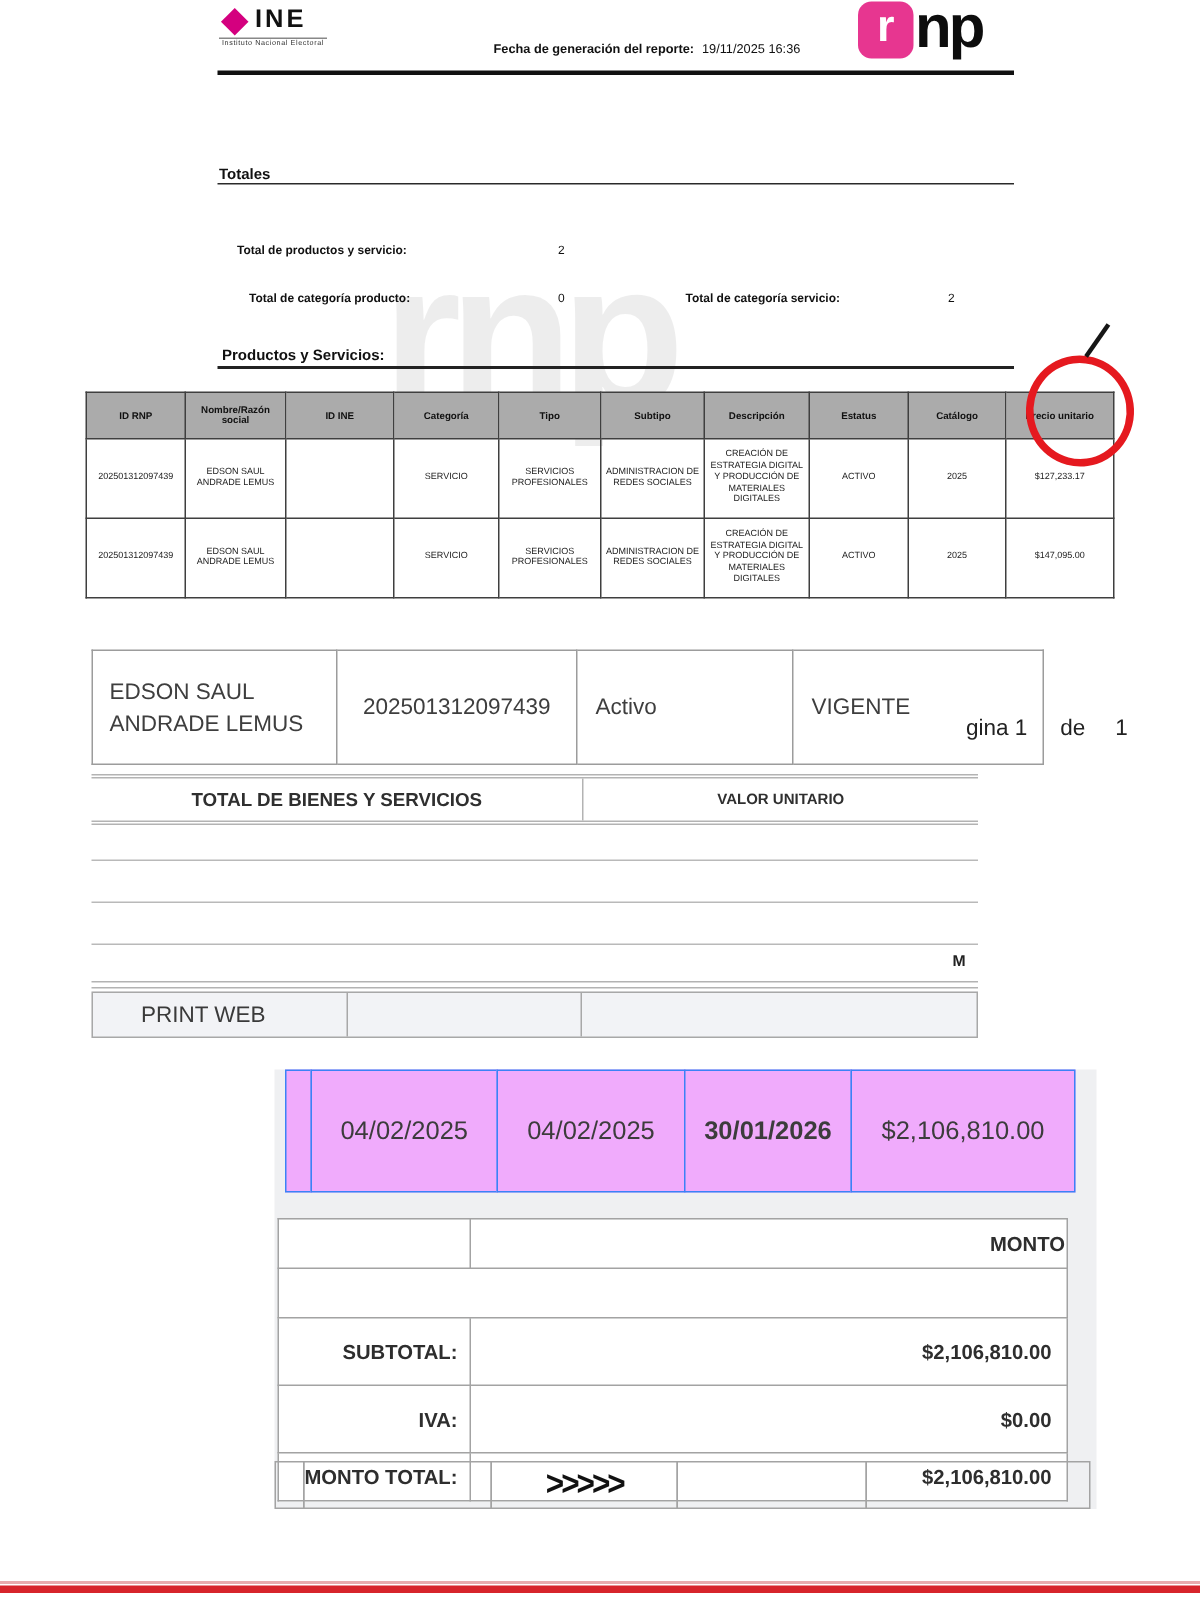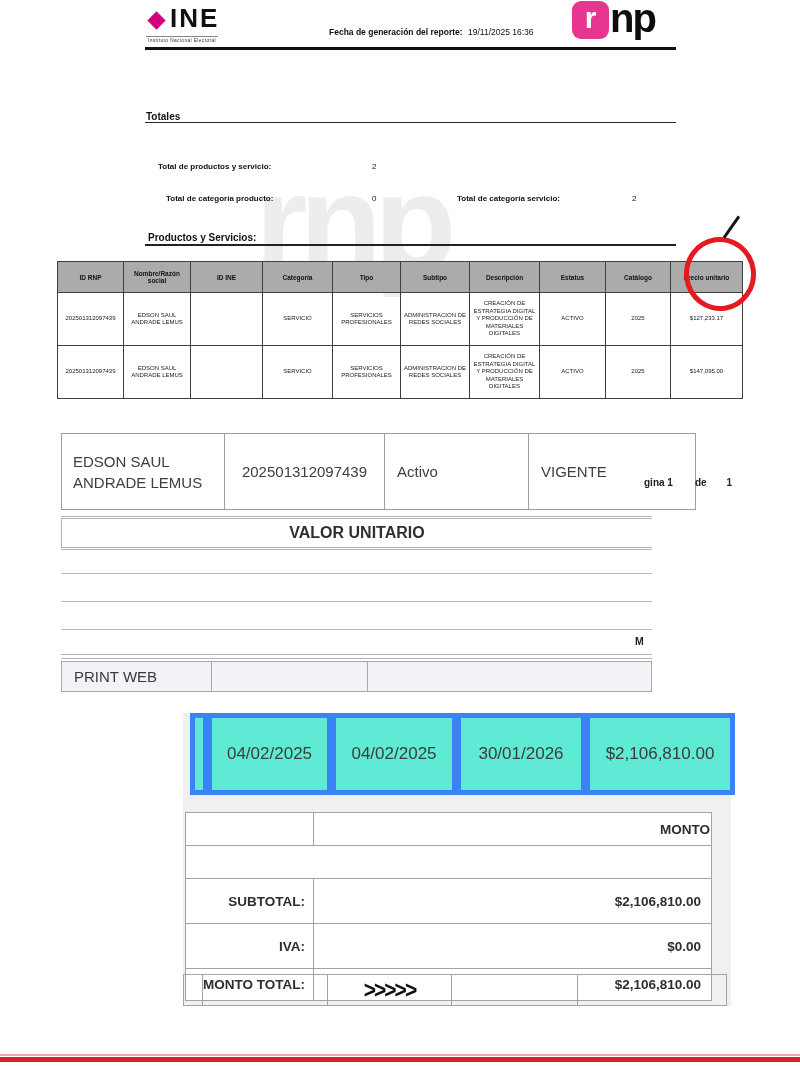--- a/index.html
+++ b/index.html
@@ -4,21 +4,21 @@
 <style>
   html,body{margin:0;padding:0;background:#fff;}
   #canvas{position:relative;width:800px;height:1066px;background:#ffffff;overflow:hidden;
           font-family:"Liberation Sans", sans-serif;color:#1a1a1a;}
   .abs{position:absolute;}
 
   
   .ine-logo{left:146px;top:3px;width:100px;}
   .ine-top{display:flex;align-items:center;gap:4px;}
   .ine-diamond{width:13px;height:13px;background:#d4007f;transform:rotate(45deg);margin:3px 3px 0 4px;}
-  .ine-name{font-weight:900;font-size:26px;letter-spacing:2px;color:#111;}
+  .ine-name{font-weight:900;font-size:17px;letter-spacing:2px;color:#111;}
   .ine-sub{font-size:4.8px;color:#333;letter-spacing:.4px;margin-top:2px;border-top:1px solid #888;padding-top:1px;width:72px;text-align:center;}
   .fecha-label{left:297px;top:27px;font-size:8.5px;font-weight:bold;color:#111;padding-left:32px;}
   .fecha-value{left:468px;top:27px;font-size:8.5px;color:#111;}
   .rnp-logo{left:572px;top:1px;display:flex;align-items:flex-start;}
   .rnp-square{width:37px;height:38px;background:#e73690;border-radius:9px;color:#fff;font-weight:900;
               font-size:30px;line-height:34px;text-align:center;}
   .rnp-np{font-weight:900;font-size:40px;line-height:34px;letter-spacing:-2px;color:#0d0d0d;margin-left:1px;}
   .header-rule{left:145px;top:47px;width:531px;height:3px;background:#111;}
 
   
@@ -45,49 +45,49 @@
   .anno-circle{left:684px;top:237px;width:62px;height:64px;border:5px solid #e5191f;border-radius:50%;
                transform:rotate(-8deg);z-index:5;background:transparent;}
   .anno-slash{left:730px;top:214px;width:3px;height:26px;background:#161616;transform:rotate(35deg);z-index:5;}
 
   
   .prov-table{left:61px;top:433px;width:590px;height:77px;border-collapse:collapse;table-layout:fixed;}
   .prov-table td{border:1px solid #9c9c9c;font-size:15px;color:#3e3e3e;vertical-align:middle;background:#fff;}
   .prov-c1{padding-left:11px;line-height:1.4;}
   .prov-c2{text-align:center;}
   .prov-c3,.prov-c4{padding-left:12px;}
-  .pagination{left:644px;top:477px;display:flex;font-size:10px;color:#222;font-weight:bold;}
+  .pagination{left:644px;top:477px;display:flex;font-size:15px;color:#222;}
   .pagination span{margin-right:0;}
   .pag-gap1{margin-left:22px;}
   .pag-gap2{margin-left:20px;}
 
   
   .bienes-strip{left:61px;top:516px;width:591px;height:28px;display:flex;align-items:center;
                 border-top:3px double #b3b3b3;border-bottom:3px double #b3b3b3;}
   .bienes-left{width:327px;text-align:center;font-weight:bold;font-size:12.5px;color:#2f2f2f;}
-  .bienes-right{flex:1;text-align:center;font-weight:bold;font-size:16px;color:#2f2f2f;border-left:1px solid #b3b3b3;align-self:stretch;display:flex;align-items:center;justify-content:center;}
+  .bienes-right{flex:1;text-align:center;font-weight:bold;font-size:10px;color:#2f2f2f;border-left:1px solid #b3b3b3;align-self:stretch;display:flex;align-items:center;justify-content:center;}
   .rule-line{left:61px;width:591px;height:1px;background:#b9b9b9;}
   .dbl-rule{left:61px;width:591px;height:3px;border-top:1px solid #b3b3b3;border-bottom:1px solid #b3b3b3;}
   .stray-m{left:635px;top:635px;font-size:10.5px;font-weight:bold;color:#222;}
 
   
-  .module-strip{left:61px;top:661px;width:591px;height:31px;display:flex;background:#f2f3f6;border:1px solid #a8a8a8;box-sizing:border-box;}
+  .module-strip{left:61px;top:661px;width:591px;height:31px;display:flex;background:#f2f3f6;border:1px solid #a8a8a8;box-sizing:border-box;padding-left:20px;}
   .module-cell{border-right:1px solid #a8a8a8;display:flex;align-items:center;font-size:15px;color:#3a3a3a;box-sizing:border-box;}
   .mc1{width:150px;padding-left:12px;}
   .mc2{width:156px;}
   .mc3{width:130px;padding-left:12px;}
   .mc4{flex:1;border-right:none;}
 
   
   .detail-block{left:183px;top:713px;width:548px;height:293px;background:#eff0f2;}
   .dates-row{position:absolute;left:7px;top:0;display:flex;height:82px;}
-  .dates-cell{background:#5eead4;border:5px solid #3b82f6;margin-left:-1px;display:flex;align-items:center;justify-content:center;
+  .dates-cell{background:#f0abfc;border:1px solid #3b82f6;margin-left:-1px;display:flex;align-items:center;justify-content:center;
               font-size:17px;color:#3c3c3c;box-sizing:border-box;}
   .dc0{width:18px;margin-left:0;}
-  .dc1{width:125px;} .dc2{width:126px;} .dc3{width:130px;} .dc4{width:150px;}
+  .dc1{width:125px;} .dc2{width:126px;} .dc3{width:112px;font-weight:bold;} .dc4{width:150px;}
 
   .monto-table{position:absolute;left:2px;top:99px;width:526px;border-collapse:collapse;table-layout:fixed;}
   .monto-table td{border:1px solid #a3a3a3;background:#fff;font-size:13.5px;color:#2e2e2e;box-sizing:border-box;}
   .monto-head{height:33px;text-align:right;font-weight:bold;}
   .monto-empty{height:33px;}
   .sum-label{height:45px;text-align:right;font-weight:bold;padding-right:8px;}
   .sum-value{height:31px;text-align:right;font-weight:bold;padding-right:10px;}
 
   .chevron-row{position:absolute;left:0;top:261px;display:flex;height:32px;}
   .chev-cell{border:1px solid #a3a3a3;margin-left:-1px;box-sizing:border-box;display:flex;align-items:center;justify-content:center;}
@@ -199,20 +199,21 @@
     </tr>
   </tbody>
     </table>
   <div class="abs pagination">
     <span>gina 1</span>
     <span class="pag-gap1">de</span>
     <span class="pag-gap2">1</span>
   </div>
 
   <div class="abs bienes-strip">
+    <div class="bienes-left">TOTAL DE BIENES Y SERVICIOS</div>
     <div class="bienes-right">VALOR UNITARIO</div>
   </div>
 
   <div class="abs rule-line" style="top:573px;"></div>
   <div class="abs rule-line" style="top:601px;"></div>
   <div class="abs rule-line" style="top:629px;"></div>
   <div class="abs dbl-rule" style="top:654px;"></div>
   <div class="abs stray-m">M</div>
 
   <div class="abs module-strip">

